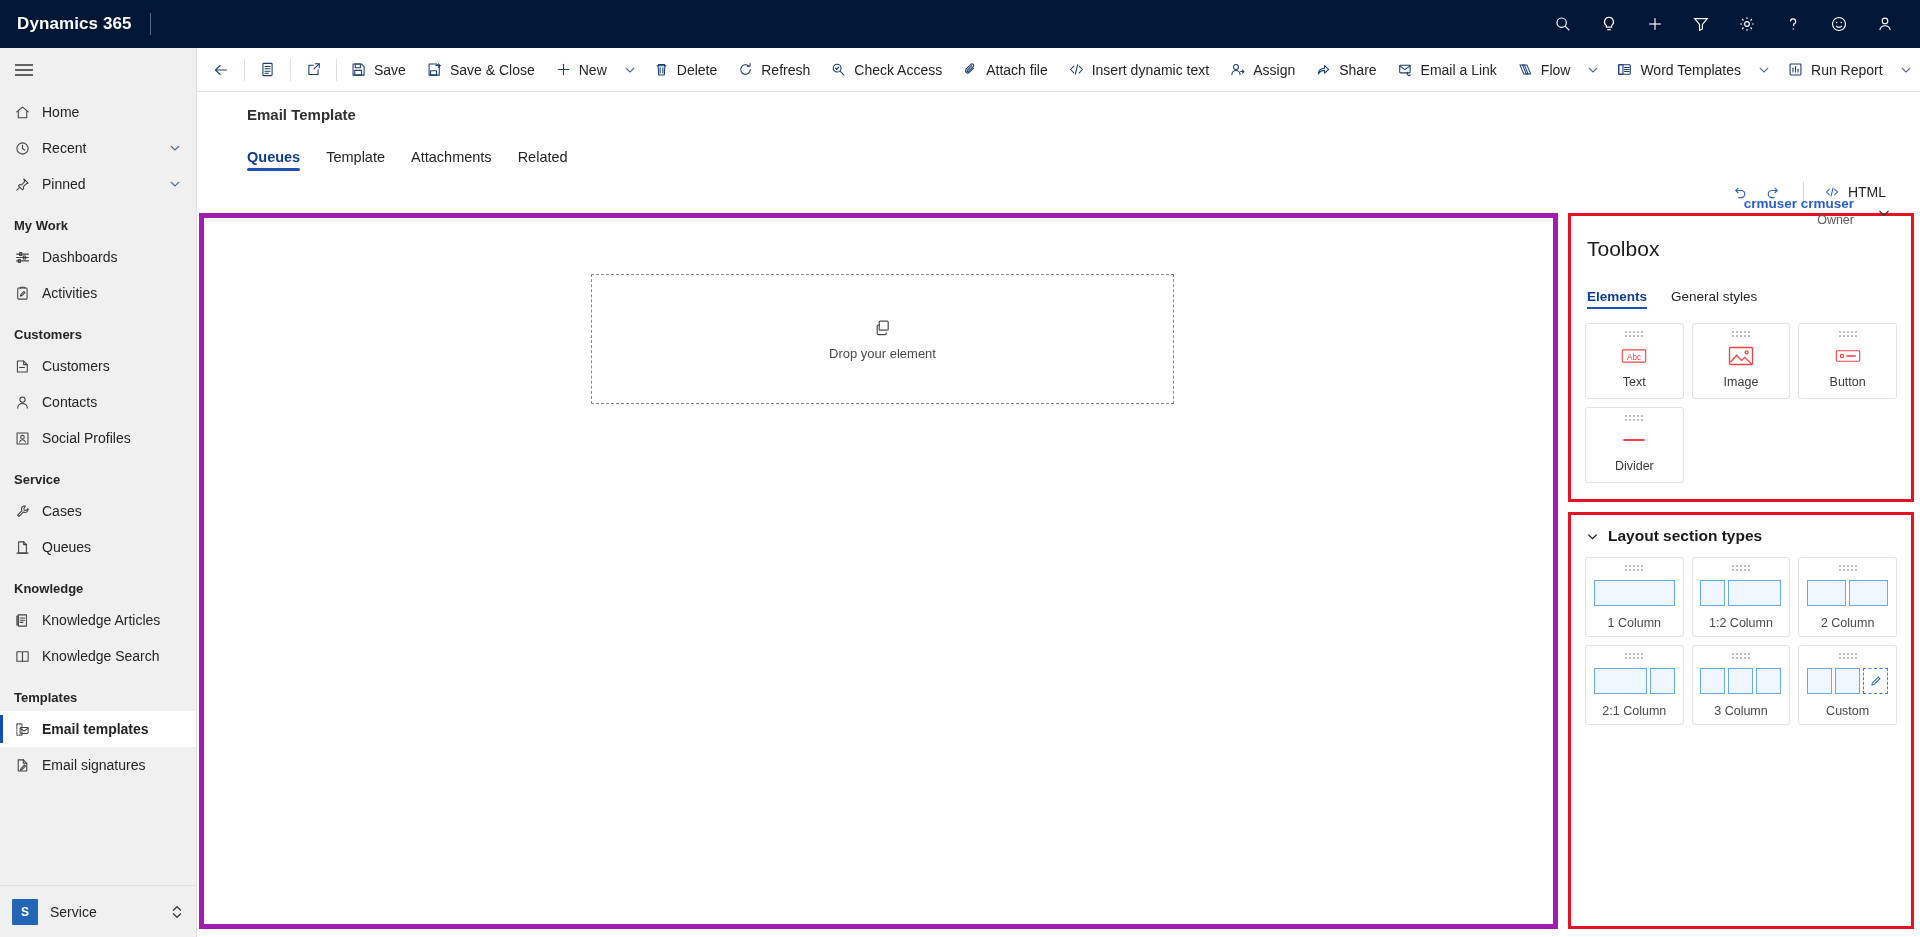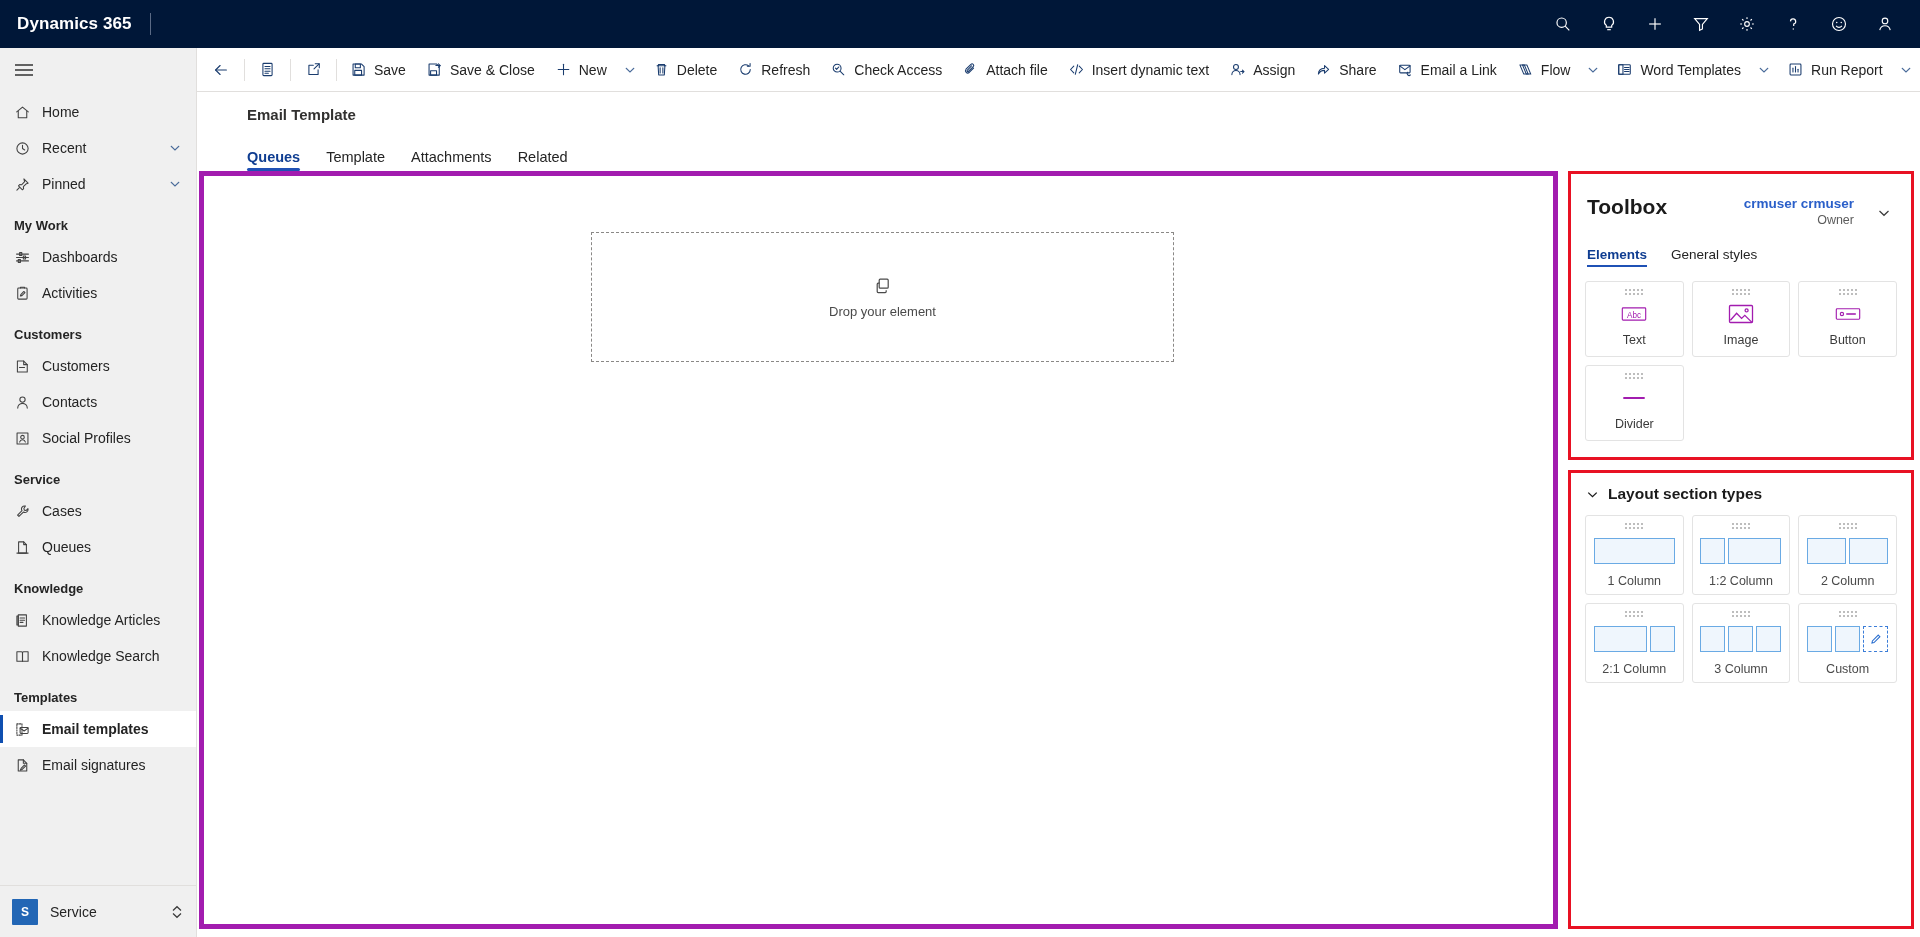--- a/index.html
+++ b/index.html
@@ -189,21 +189,21 @@
   .right-col {
     width: 352px; min-width: 352px;
     display: flex; flex-direction: column;
     padding-right: 6px; padding-bottom: 8px;
   }
   .toolbox-card {
     border: 3px solid #e81123;
     background: #fff;
     padding: 14px 14px 16px 14px;
   }
-  .toolbox-title { font-size: 21px; font-weight: 700; color: #1b1b1b; margin: 7px 0 0 2px; }
+  .toolbox-title { font-size: 21px; font-weight: 400; color: #1b1b1b; margin: 7px 0 0 2px; }
   .tb-tabs { display:flex; align-items:flex-end; margin: 22px 0 0 2px; height: 26px; }
   .tb-tab {
     font-size: 13.5px; color:#242424; cursor:pointer; margin-right: 24px;
     padding-bottom: 5px; position:relative;
   }
   .tb-tab.active { font-weight:700; color:#0f3d91; }
   .tb-tab.active::after {
     content:""; position:absolute; left:0;right:0;bottom:0;height:2.5px;background:#1f51b5;
   }
   .tile-grid { display: grid; grid-template-columns: repeat(3, 1fr); gap: 8px; margin-top: 14px; }
@@ -212,21 +212,21 @@
     background: #fff; cursor: grab;
     display: flex; flex-direction: column; align-items: center;
     padding-top: 7px;
   }
   .grip {
     display:grid; grid-template-columns: repeat(5, 2px); gap: 2px;
     margin-bottom: 6px;
   }
   .grip i { width:2px;height:2px;background:#bdbdbd;display:block; }
   .grip i:nth-child(n+6){ }
-  .tile-icon { height: 26px; display:flex; align-items:center; justify-content:center; color:#a21caf; }
+  .tile-icon { height: 26px; display:flex; align-items:center; justify-content:center; color:#ef4444; }
   .tile-label { font-size: 12.5px; color:#3a3a3a; margin-top: 6px; }
 
   .layout-card {
     border: 3px solid #e81123;
     background:#fff;
     margin-top: 10px;
     padding: 10px 14px 14px 14px;
     flex: 1;
   }
   .layout-head { display:flex; align-items:center; cursor:pointer; margin: 2px 0 0 0; }
@@ -696,20 +696,45 @@
       </div>
 
       <div class="tabs" id="form-tabs">
           <div class="tab active">Queues</div>
           <div class="tab">Template</div>
           <div class="tab">Attachments</div>
           <div class="tab">Related</div>
         </div>
     </div>
 
+    <div class="editor-tools">
+      <div class="etool">
+        <svg width="17" height="17" viewBox="0 0 20 20" fill="none" stroke="currentColor" stroke-width="1.3">
+          <path d="M6.2 7.6H12a4.2 4.2 0 0 1 0 8.4H8.6"></path>
+            <path d="M8.6 4.6L5.6 7.6l3 3"></path>
+        </svg>
+      </div>
+      <div class="etool">
+        <svg width="17" height="17" viewBox="0 0 20 20" fill="none" stroke="currentColor" stroke-width="1.3">
+          <path d="M13.8 7.6H8a4.2 4.2 0 0 0 0 8.4h3.4"></path>
+            <path d="M11.4 4.6l3 3-3 3"></path>
+        </svg>
+      </div>
+      <div class="etool-sep"></div>
+      <div class="html-btn">
+        <span class="cic">
+          <svg width="16" height="16" viewBox="0 0 20 20" fill="none" stroke="currentColor" stroke-width="1.3">
+            <path d="M7 6L3.2 10 7 14"></path>
+              <path d="M13 6l3.8 4-3.8 4"></path>
+              <line x1="11.4" y1="4.6" x2="8.8" y2="15.4"></line>
+          </svg>
+        </span>
+        <span>HTML</span>
+      </div>
+    </div>
 
     <div class="content-split">
 
       <div class="canvas-wrap">
         <div class="dropzone">
           <div class="dz-icon">
             <svg width="20" height="20" viewBox="0 0 20 20" fill="none" stroke="currentColor" stroke-width="1.2">
               <rect x="6.2" y="3.2" width="9" height="9" rx="1"></rect>
               <path d="M13.2 14.2v1.4a1 1 0 0 1-1 1H5.2a1 1 0 0 1-1-1V8.2a1 1 0 0 1 1-1h1.3"></path>
             </svg>

